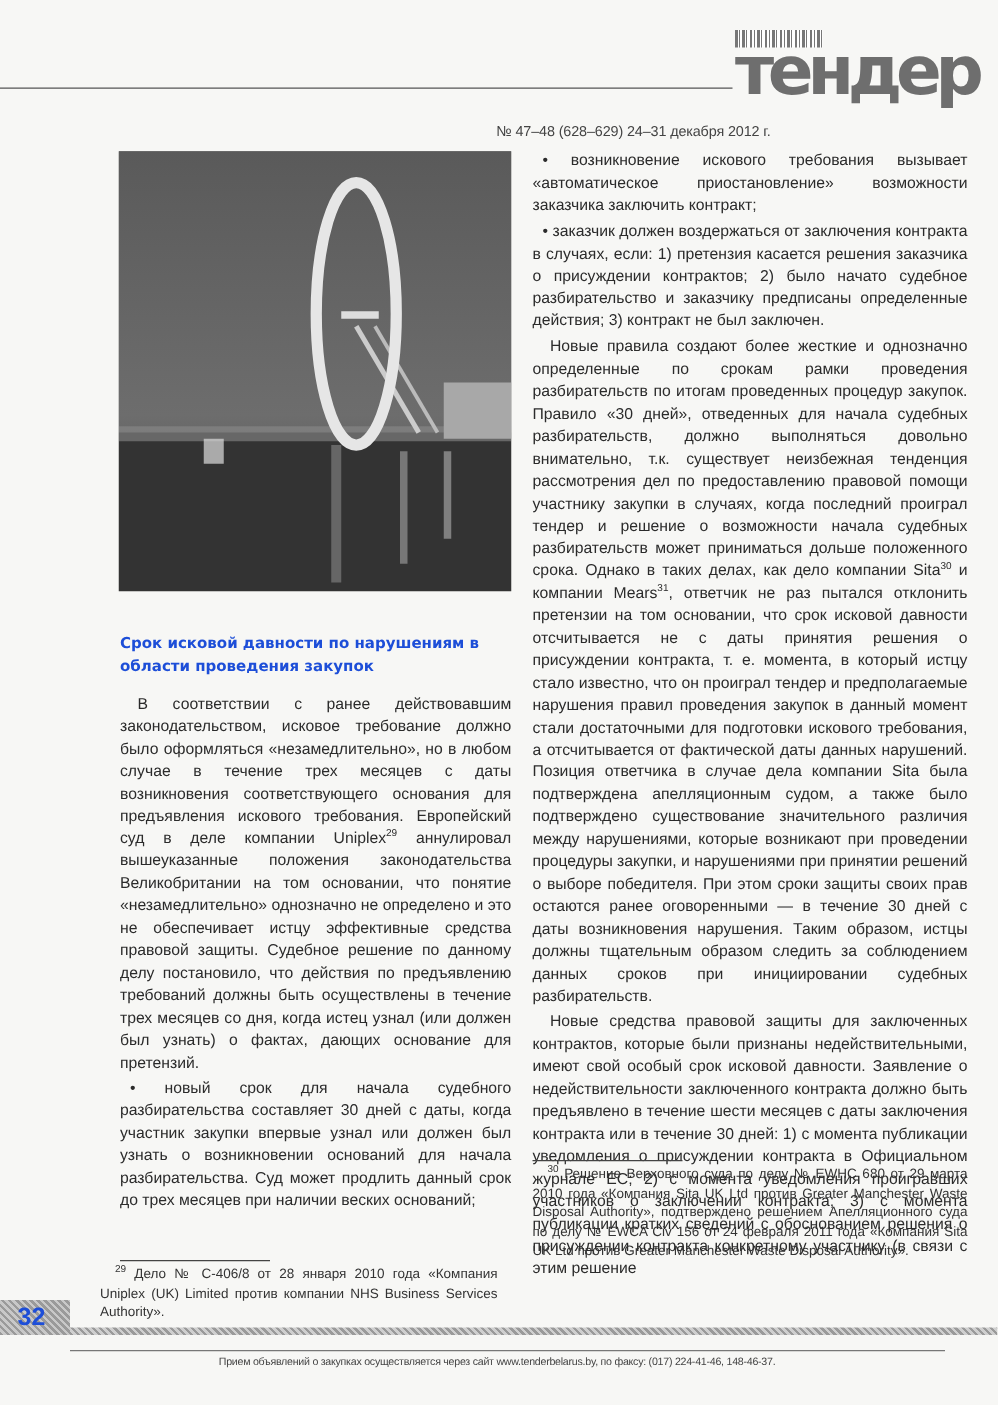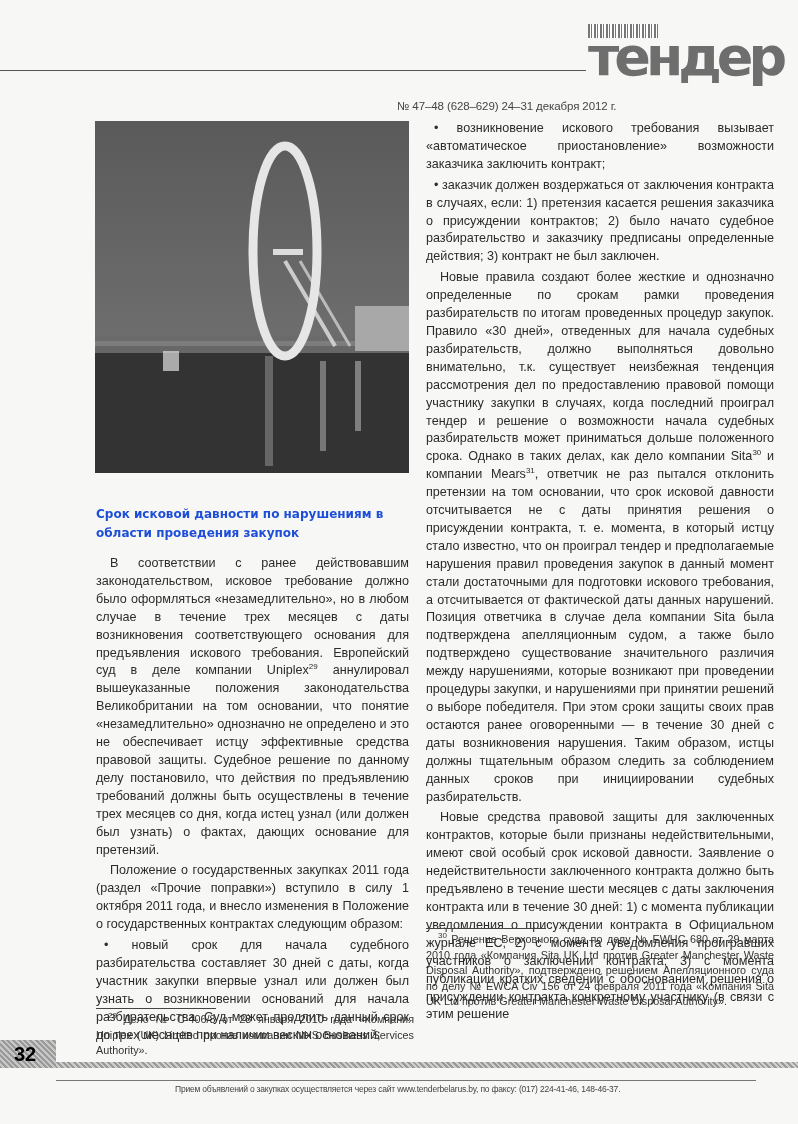--- a/index.html
+++ b/index.html
@@ -47,21 +47,21 @@
   sup { font-size: 8px; line-height: 0; }
   .fn-rule { position: absolute; height: 1px; background: #444; width: 120px; }
   .fn { position: absolute; font-size: 10.8px; line-height: 15.5px; text-align: justify; color: #333; }
   .fn p { margin: 0; text-indent: 12px; }
   .fn p + p { margin-top: 4px; }
   .page-num-box {
     position: absolute; left: 0; top: 1040px; width: 56px; height: 28px;
     background: repeating-linear-gradient(45deg, #9a9a9a 0 2px, #c8c8c8 2px 4px);
   }
   .page-num {
-    position: absolute; left: 14px; top: 1043px; font-size: 20px; font-weight: bold; color: #000000;
+    position: absolute; left: 14px; top: 1043px; font-size: 20px; font-weight: bold; color: #1d4ed8;
     font-family: "Liberation Sans", sans-serif;
   }
   .bottom-band {
     position: absolute; left: 56px; top: 1062px; width: 742px; height: 6px;
     background: repeating-linear-gradient(45deg, #9a9a9a 0 2px, #cfcfcf 2px 4px);
   }
   .bottom-rule { position: absolute; left: 56px; top: 1080px; width: 700px; height: 1px; background: #777; }
   .bottom-note {
     position: absolute; left: 175px; top: 1084px; font-size: 8.5px; color: #444; letter-spacing: -0.2px;
   }
@@ -97,32 +97,31 @@
     <rect x="225" y="240" width="6" height="90" fill="#bbb" opacity="0.5"></rect>
     <rect x="260" y="240" width="6" height="70" fill="#ccc" opacity="0.5"></rect>
     <rect x="68" y="230" width="16" height="20" fill="#ddd" opacity="0.7"></rect>
   </svg>
 </div>
 
 <div class="heading">Срок исковой давности по нарушениям в области проведения закупок</div>
 
 <div class="col col-left" id="left-col">
     <p class=""><span>В соответствии с ранее действовавшим законодательством, исковое требование должно было оформляться «незамедлительно», но в любом случае в течение трех месяцев с даты возникновения соответствующего основания для предъявления искового требования. Европейский суд в деле компании Uniplex</span><sup>29</sup><span> аннулировал вышеуказанные положения законодательства Великобритании на том основании, что понятие «незамедлительно» однозначно не определено и это не обеспечивает истцу эффективные средства правовой защиты. Судебное решение по данному делу постановило, что действия по предъявлению требований должны быть осуществлены в течение трех месяцев со дня, когда истец узнал (или должен был узнать) о фактах, дающих основание для претензий.</span></p>
-    <p class=""><span>Положение о государственных закупках 2011 года (раздел «Прочие поправки») вступило в силу 1 октября 2011 года, и внесло изменения в Положение о государственных контрактах следующим образом:</span></p>
     <p class="bullet"><span>• новый срок для начала судебного разбирательства составляет 30 дней с даты, когда участник закупки впервые узнал или должен был узнать о возникновении оснований для начала разбирательства. Суд может продлить данный срок до трех месяцев при наличии веских оснований;</span></p>
   </div>
 <div class="col col-right" id="right-col">
     <p class="bullet"><span>• возникновение искового требования вызывает «автоматическое приостановление» возможности заказчика заключить контракт;</span></p>
     <p class="bullet"><span>• заказчик должен воздержаться от заключения контракта в случаях, если: 1) претензия касается решения заказчика о присуждении контрактов; 2) было начато судебное разбирательство и заказчику предписаны определенные действия; 3) контракт не был заключен.</span></p>
     <p class=""><span>Новые правила создают более жесткие и однозначно определенные по срокам рамки проведения разбирательств по итогам проведенных процедур закупок. Правило «30 дней», отведенных для начала судебных разбирательств, должно выполняться довольно внимательно, т.к. существует неизбежная тенденция рассмотрения дел по предоставлению правовой помощи участнику закупки в случаях, когда последний проиграл тендер и решение о возможности начала судебных разбирательств может приниматься дольше положенного срока. Однако в таких делах, как дело компании Sita</span><sup>30</sup><span> и компании Mears</span><sup>31</sup><span>, ответчик не раз пытался отклонить претензии на том основании, что срок исковой давности отсчитывается не с даты принятия решения о присуждении контракта, т. е. момента, в который истцу стало известно, что он проиграл тендер и предполагаемые нарушения правил проведения закупок в данный момент стали достаточными для подготовки искового требования, а отсчитывается от фактической даты данных нарушений. Позиция ответчика в случае дела компании Sita была подтверждена апелляционным судом, а также было подтверждено существование значительного различия между нарушениями, которые возникают при проведении процедуры закупки, и нарушениями при принятии решений о выборе победителя. При этом сроки защиты своих прав остаются ранее оговоренными — в течение 30 дней с даты возникновения нарушения. Таким образом, истцы должны тщательным образом следить за соблюдением данных сроков при инициировании судебных разбирательств.</span></p>
     <p class=""><span>Новые средства правовой защиты для заключенных контрактов, которые были признаны недействительными, имеют свой особый срок исковой давности. Заявление о недействительности заключенного контракта должно быть предъявлено в течение шести месяцев с даты заключения контракта или в течение 30 дней: 1) с момента публикации уведомления о присуждении контракта в Официальном журнале ЕС; 2) с момента уведомления проигравших участников о заключении контракта; 3) с момента публикации кратких сведений с обоснованием решения о присуждении контракта конкретному участнику (в связи с этим решение</span></p>
   </div>
 
 <div class="fn-rule" style="left:96px; top:1008px;"></div>
-<div class="fn" style="left:96px; top:1012px; width:318px;" id="fn-left">
+<div class="fn" style="left:80px; top:1012px; width:318px;" id="fn-left">
     <p><sup>29</sup><span> Дело № C-406/8 от 28 января 2010 года «Компания Uniplex (UK) Limited против компании NHS Business Services Authority».</span></p>
   </div>
 
 <div class="fn-rule" style="left:426px; top:928px;"></div>
 <div class="fn" style="left:426px; top:932px; width:348px;" id="fn-right">
     <p><sup>30</sup><span> Решение Верховного суда по делу № EWHC 680 от 29 марта 2010 года «Компания Sita UK Ltd против Greater Manchester Waste Disposal Authority», подтверждено решением Апелляционного суда по делу № EWCA Civ 156 от 24 февраля 2011 года «Компания Sita UK Ltd против Greater Manchester Waste Disposal Authority».</span></p>
   </div>
 
 <div class="page-num-box"></div>
 <div class="page-num">32</div>

